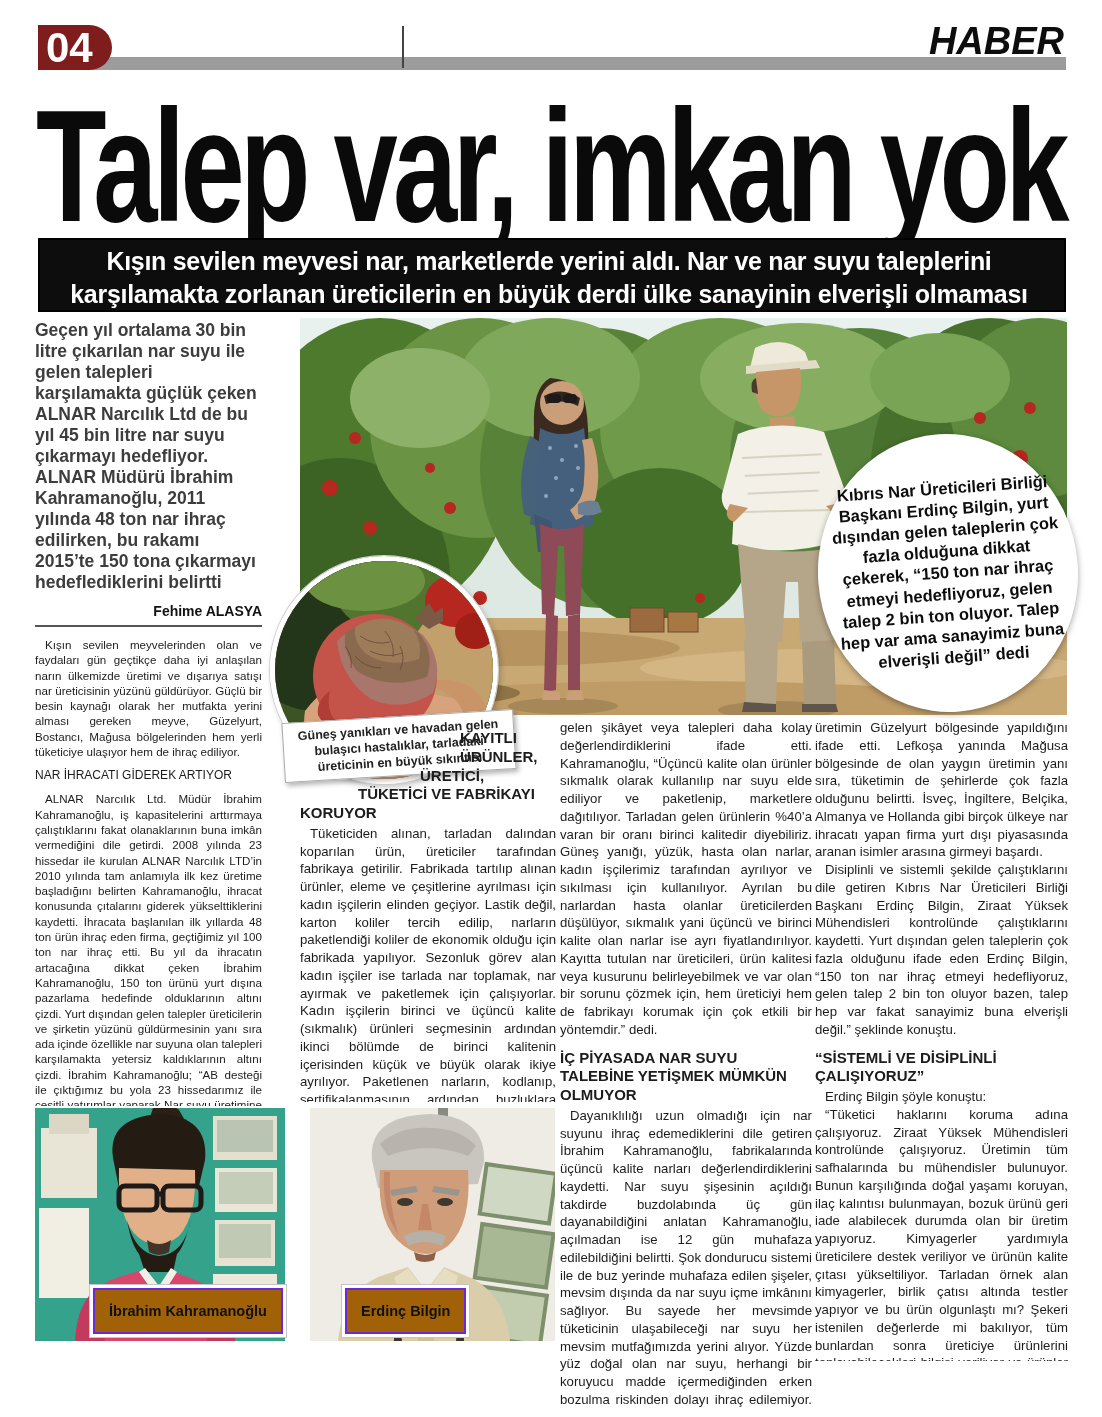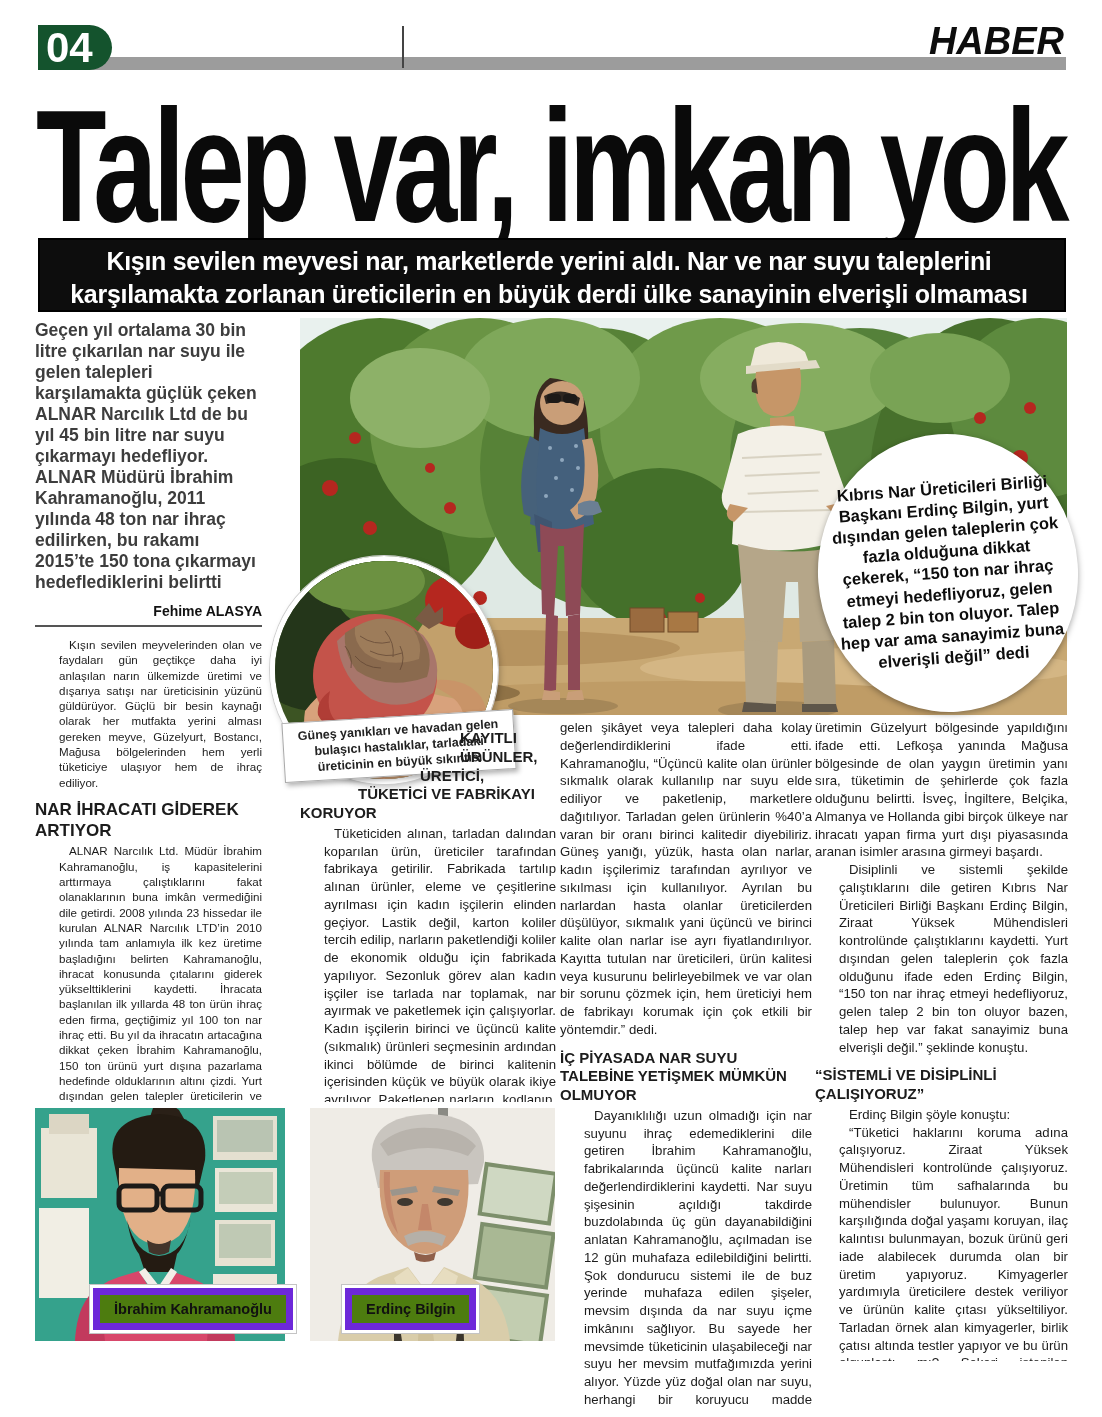--- a/index.html
+++ b/index.html
@@ -6,21 +6,21 @@
   html,body { background:#e8e8e8; }
   body { font-family:"Liberation Sans", sans-serif; }
   #page {
     position:relative; width:1102px; height:1417px; margin:0 auto;
     background:#ffffff; overflow:hidden; color:#1c1c1c;
   }
   
   .band { position:absolute; left:38px; top:57px; width:1028px; height:13px; background:#9c9c9c; }
   .pagenum {
     position:absolute; left:38px; top:25px; width:74px; height:45px;
-    background:#14532d; border-radius:0 26px 26px 0;
+    background:#7f1d1d; border-radius:0 26px 26px 0;
     color:#fff; font-weight:bold; font-size:42px; line-height:45px; text-align:left; padding-left:8px;
   }
   .masthead { position:absolute; left:118px; top:24px; width:280px; height:46px; background:#fff; text-align:center; }
   .paper-name { font-weight:bold; font-size:20px; letter-spacing:7px; color:#111; }
   .paper-date { font-weight:bold; font-size:15px; color:#222; margin-top:1px; }
   .mast-divider { position:absolute; left:402px; top:26px; width:2px; height:42px; background:#444; }
   .section-label {
     position:absolute; right:38px; top:20px; font-weight:900; font-style:italic;
     font-size:38px; color:#0d0d0d; letter-spacing:0px;
   }
@@ -39,22 +39,22 @@
   }
   
   .col { position:absolute; text-align:justify; overflow:hidden; }
   #col1 { left:35px; top:320px; width:227px; height:786px; }
   .intro { font-weight:bold; font-size:17.5px; line-height:1.2; color:#3d3d3d; text-align:left; }
   .byline { font-weight:bold; font-size:14px; color:#111; text-align:right; margin-top:10px; }
   .rule { border:none; border-top:2px solid #555; margin:6px 0 10px 0; }
   .body-sm { font-size:11.6px; line-height:1.32; }
   .body-md { font-size:13.2px; line-height:1.345; }
   .colhead { font-weight:bold; font-size:15px; line-height:1.25; margin:10px 0 2px 0; text-align:left; }
-  .colhead-sm { font-weight:bold; font-size:17px; line-height:1.25; margin:9px 0 2px 0; text-align:left; }
-  .p-ind { text-indent:10px;margin-left:24px; }
+  .colhead-sm { font-weight:normal; font-size:12px; line-height:1.25; margin:9px 0 8px 0; text-align:left; }
+  .p-ind { text-indent:10px; }
   
   .main-photo { position:absolute; left:300px; top:318px; width:767px; height:397px; overflow:hidden; }
   
   .callout {
     position:absolute; left:818px; top:434px; width:260px; height:278px;
     background:#fff; border-radius:50%; transform:rotate(-4deg);
     display:flex; align-items:center; justify-content:center; text-align:center;
     box-shadow:0 2px 6px rgba(0,0,0,0.35);
   }
   .callout-text { font-weight:bold; font-size:16.5px; line-height:1.28; color:#0d0d0d; padding:10px 14px; }
@@ -75,23 +75,23 @@
   #col3 { left:560px; top:719px; width:252px; height:688px; }
   #col4 { left:815px; top:719px; width:253px; height:642px; }
   .f1 { float:left; width:160px; height:34px; }
   .f2 { float:left; clear:left; width:120px; height:18px; }
   .f3 { float:left; clear:left; width:58px; height:18px; }
   
   .portrait { position:absolute; overflow:hidden; }
   #portrait1 { left:35px; top:1108px; width:250px; height:233px; }
   #portrait2 { left:310px; top:1108px; width:245px; height:233px; }
   .portrait-caption {
-    position:absolute; background:#4d7c0f; border:7px solid #6d28d9;
+    position:absolute; background:#a16207; border:2px solid #6d28d9;
     box-shadow:0 0 0 3px #fff, 0 0 0 4px #c4c4c4;
-    font-weight:bold; font-size:14.5px; color:#111; padding:6px 14px; white-space:nowrap;
+    font-weight:bold; font-size:14.5px; color:#111; padding:13px 14px; white-space:nowrap;
   }
   #caption1 { left:93px; top:1288px; }
   #caption2 { left:345px; top:1288px; }
 </style>
 </head>
 <body>
 
 <div id="page">
 
   <div class="band"></div>

